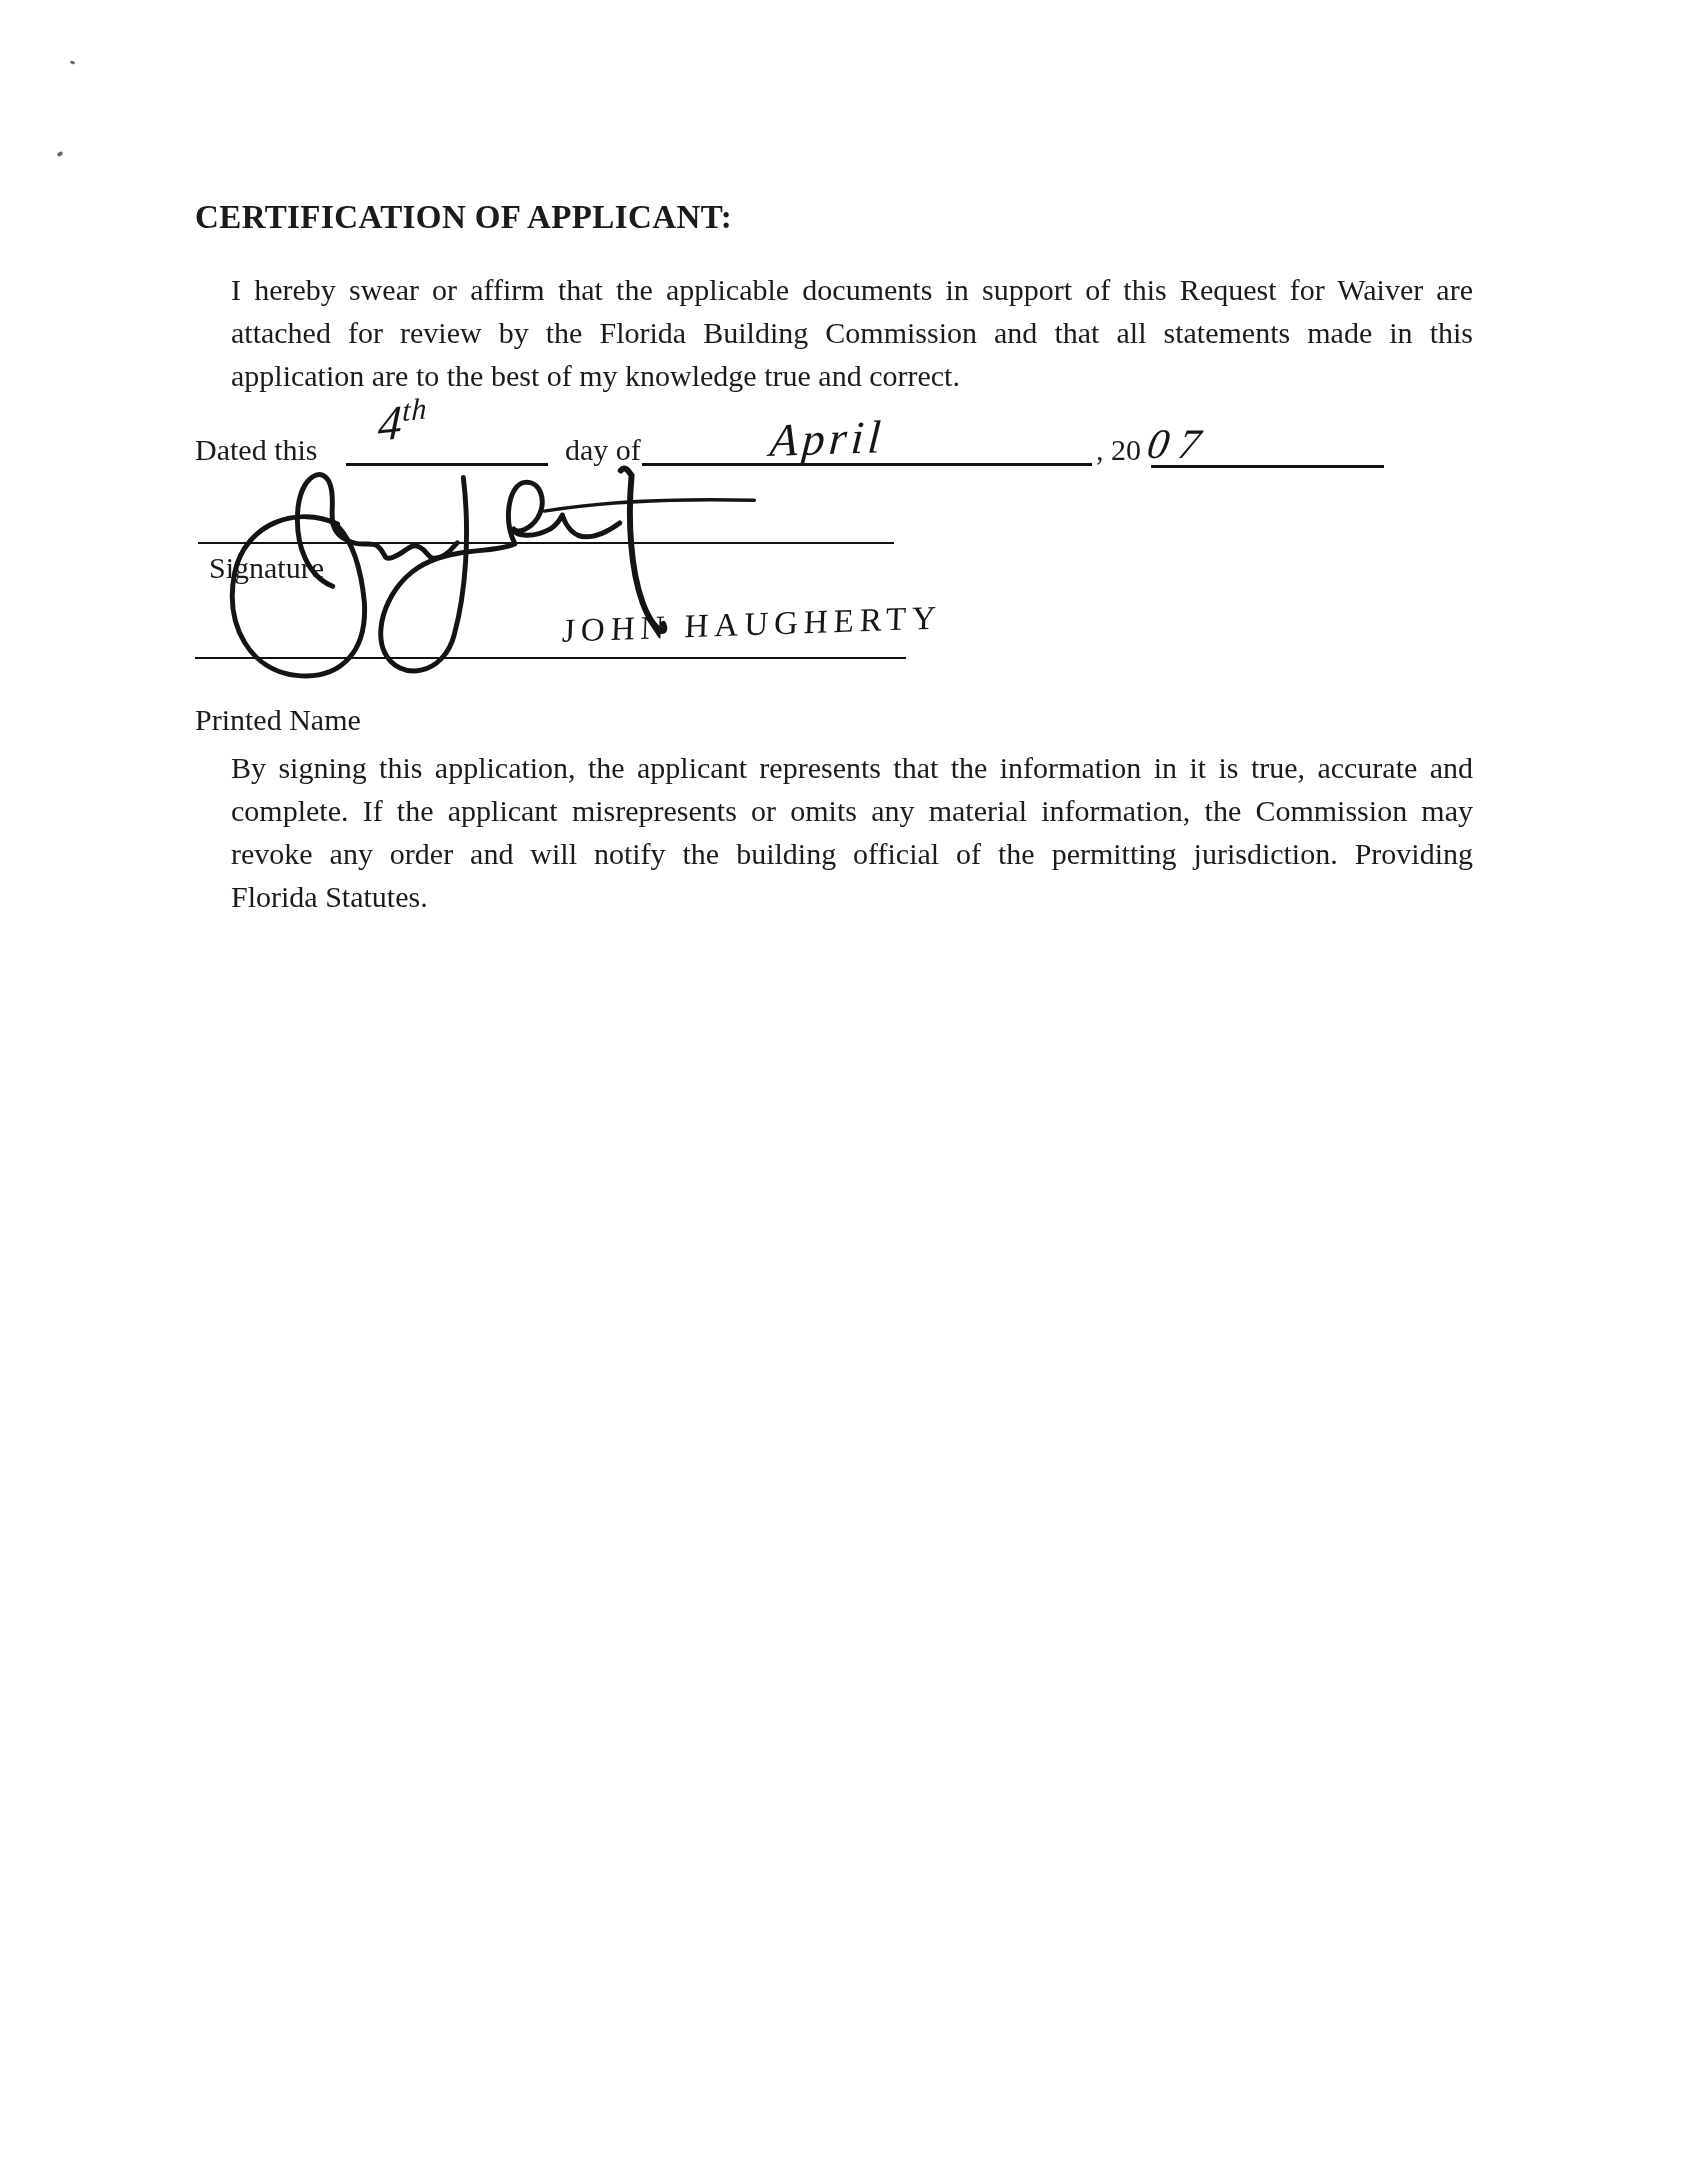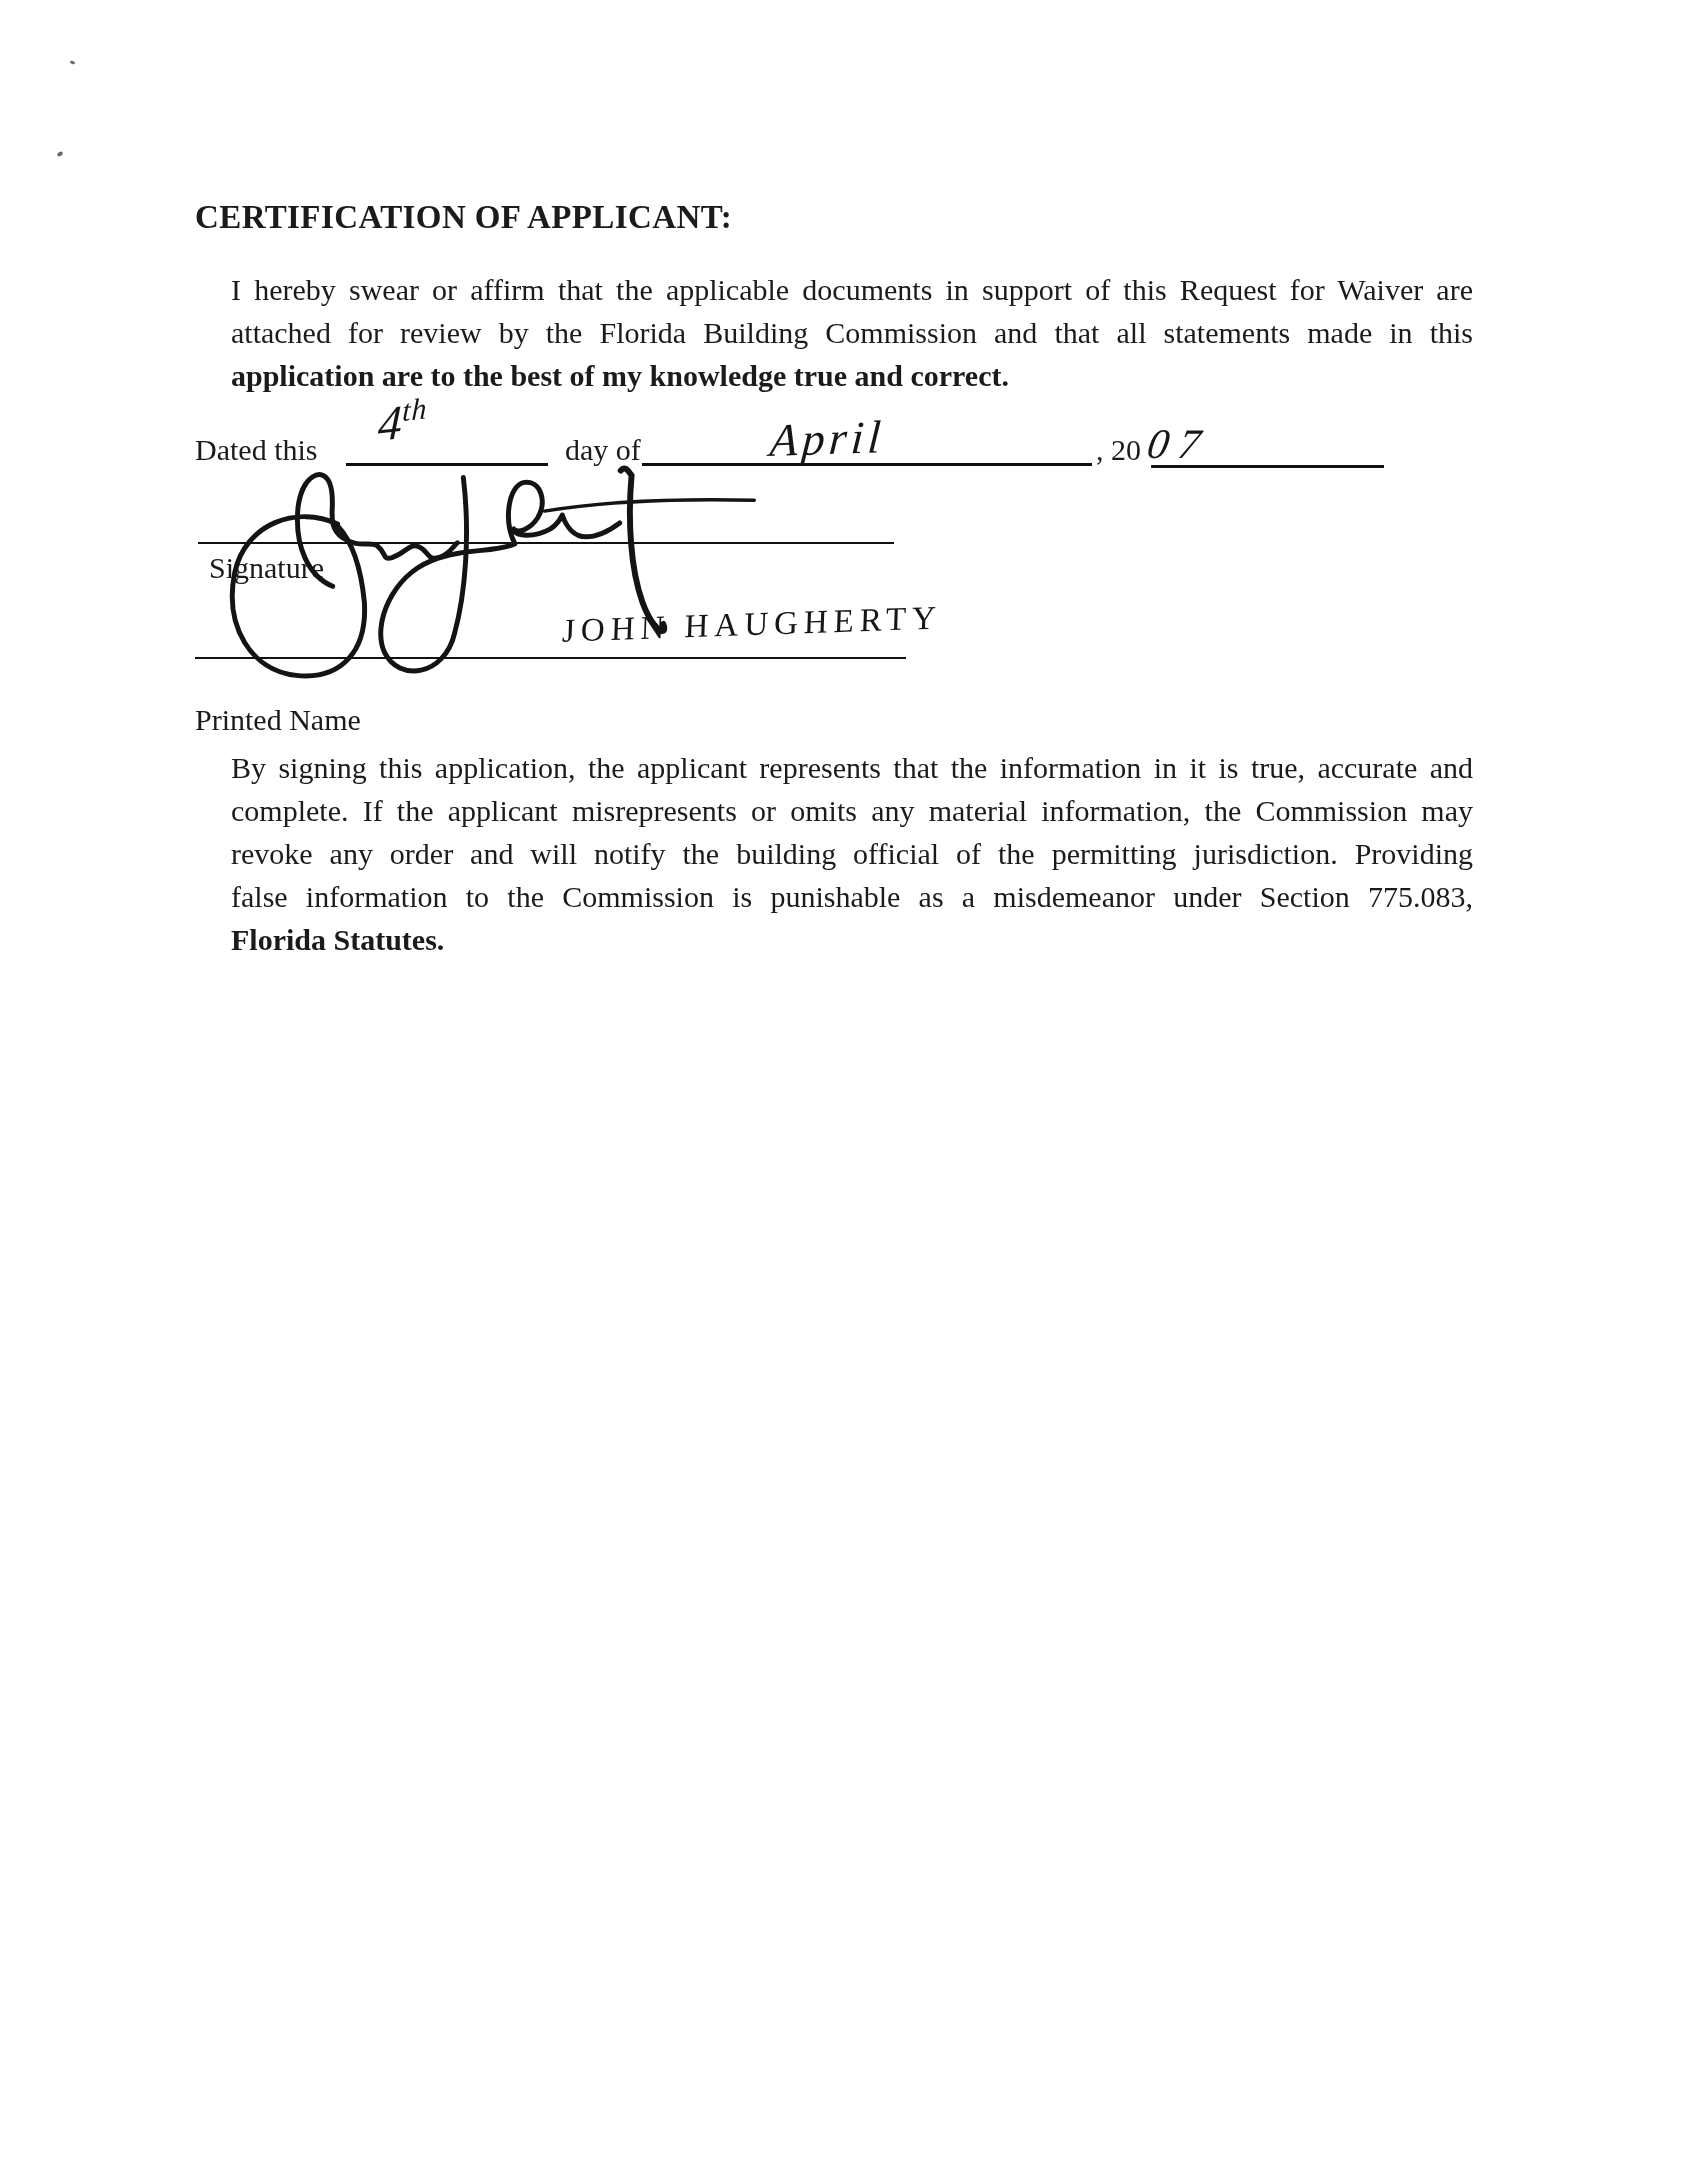--- a/index.html
+++ b/index.html
@@ -16,21 +16,21 @@
   .s2{left:57px;top:152px;width:6px;height:4px;transform:rotate(-30deg);}
 
   .title{
     position:absolute;left:195px;top:197px;margin:0;
     font-size:33px;font-weight:bold;letter-spacing:0.4px;line-height:40px;
   }
   .para{position:absolute;left:195px;width:1278px;font-size:30px;line-height:43px;}
   .p1{top:268px;}
   .p2{top:746px;line-height:43px;}
   .pline{text-align:justify;text-align-last:justify;white-space:normal;margin-left:36px;}
-  .pline.last{text-align:left;text-align-last:left;font-weight:bold;}
+  .pline.last{text-align:left;text-align-last:left;}
 
   .dt{position:absolute;top:430px;font-size:30px;line-height:40px;}
   .lbl-dated{left:195px;}
   .lbl-dayof{left:565px;}
   .lbl-year{left:1096px;}
   .rule{position:absolute;height:0;border-bottom:3px solid #111;}
   .u-day{left:346px;top:463px;width:202px;}
   .u-month{left:642px;top:463px;width:450px;}
   .u-year{left:1151px;top:465px;width:233px;}
   .sig-rule{left:198px;top:542px;width:696px;border-bottom-width:2.5px;}
@@ -99,18 +99,17 @@
       <path stroke-width="6" d="M 438,50 C 435,45 431,40 427,45 M 438,50 C 434,95 437,145 449,178 C 456,197 463,204 468,207 C 471,208 472,205 470,200"></path>
 
       <path stroke-width="3.5" d="M 350,86 C 405,77 480,73 562,75"></path>
     </g>
   </svg>
 
   <div class="para p2">
     <div class="pline">By signing this application, the applicant represents that the information in it is true, accurate and</div>
     <div class="pline">complete. If the applicant misrepresents or omits any material information, the Commission may</div>
     <div class="pline">revoke any order and will notify the building official of the permitting jurisdiction. Providing</div>
-    <div class="pline">false information to the Commission is punishable as a misdemeanor under Section 775.083,</div>
     <div class="pline last">Florida Statutes.</div>
   </div>
 
 </div>
 
 
 </body></html>

